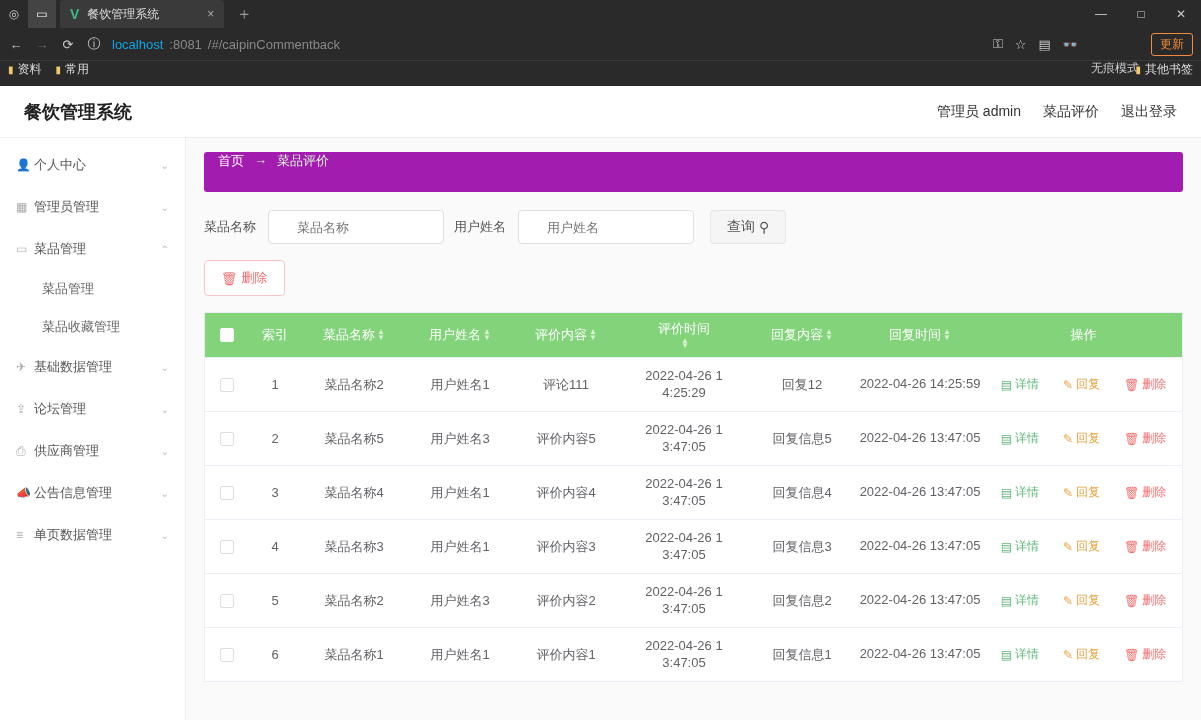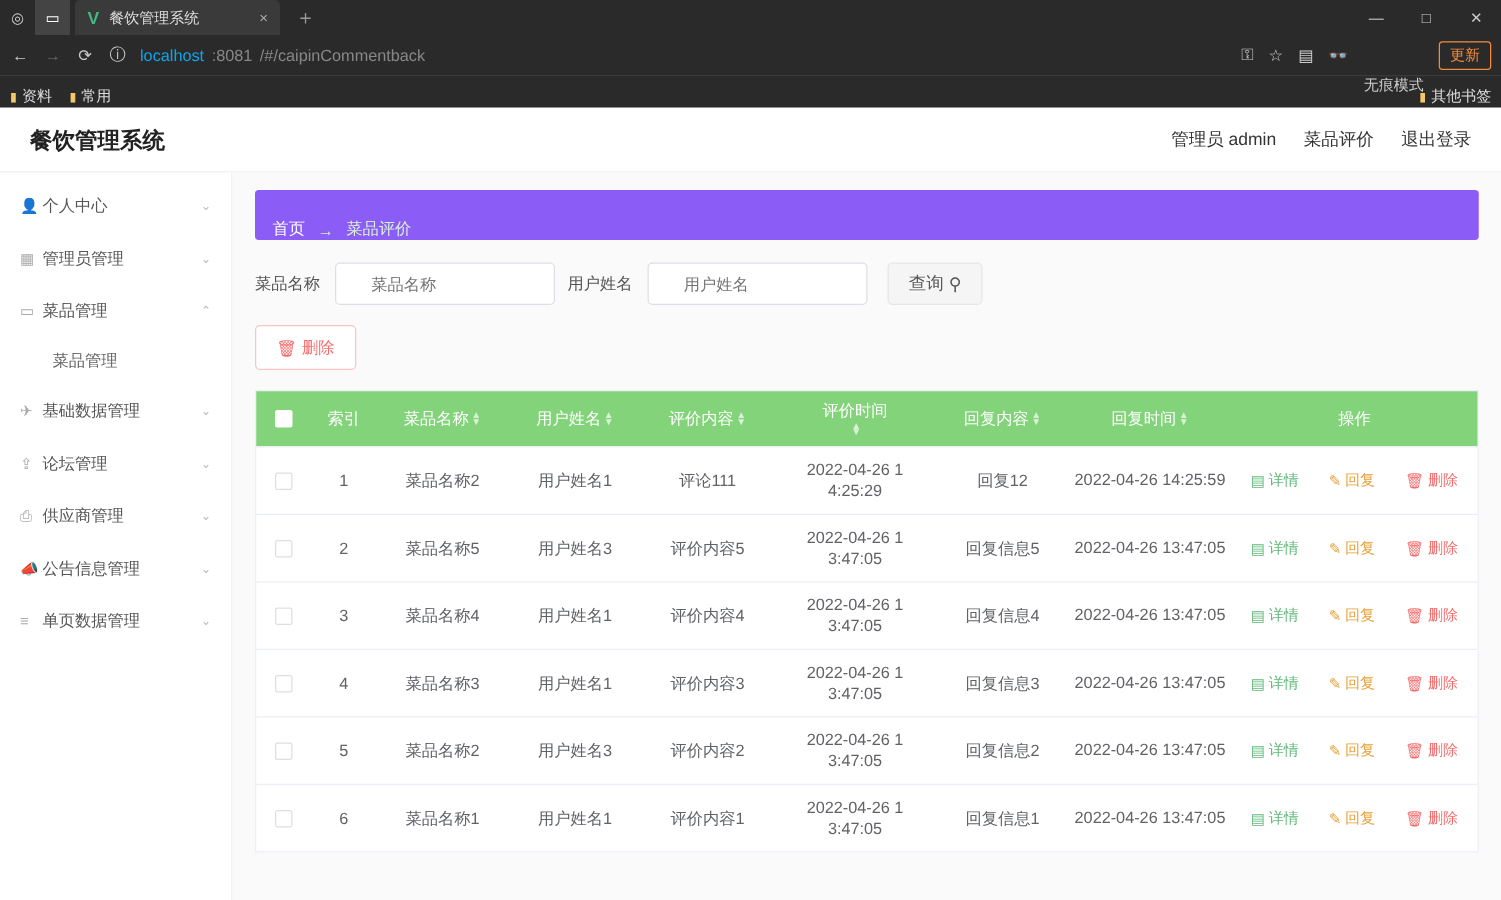--- a/index.html
+++ b/index.html
@@ -16,41 +16,41 @@
 .winctrl div { width:40px; height:28px; display:flex; align-items:center; justify-content:center; color:#ccc; font-size:12px; }
 
 .addrbar { height:32px; background:#2a2a2a; display:flex; align-items:center; padding:0 8px; gap:10px; font-size:13px; color:#ccc; }
 .addrbar .navicon { color:#ccc; width:16px; text-align:center; }
 .url { display:flex; align-items:center; gap:6px; }
 .url .host { color:#0ea5e9; }
 .url .rest { color:#888; }
 .addrbar .right { margin-left:auto; display:flex; align-items:center; gap:12px; }
 .update-btn { border:1px solid #f28b3f; color:#f28b3f; padding:2px 8px; border-radius:3px; font-size:12px; }
 
-.bmbar { height:26px; background:#2a2a2a; display:flex; align-items:flex-end; padding:0 8px; gap:14px; font-size:12px; color:#ddd; border-top:1px solid #3a3a3a; }
+.bmbar { height:26px; background:#2a2a2a; display:flex; align-items:flex-start; padding:0 8px; gap:14px; font-size:12px; color:#ddd; border-top:1px solid #3a3a3a; }
 .bmbar .folder::before { content:"▮"; color:#f4c869; margin-right:4px; font-size:10px; }
 .bmbar .right { margin-left:auto; }
 
 
 .app { background:#fff; height:634px; display:flex; flex-direction:column; }
 .header { height:52px; display:flex; align-items:center; padding:0 24px; border-bottom:1px solid #eee; }
 .logo { font-size:18px; font-weight:bold; color:#222; }
 .header .sp { flex:1; }
 .header a { color:#333; font-size:14px; margin-left:22px; text-decoration:none; }
 
 .body { flex:1; display:flex; overflow:hidden; }
 .sidebar { width:186px; background:#fff; border-right:1px solid #eee; overflow-y:auto; padding-top:6px; }
 .menu-item { height:42px; display:flex; align-items:center; padding:0 16px; font-size:13px; color:#555; cursor:pointer; position:relative; }
 .menu-item .mi { width:18px; color:#aaa; font-size:12px; }
 .menu-item .chev { margin-left:auto; color:#bbb; font-size:10px; }
 .sub-item { height:38px; display:flex; align-items:center; padding-left:42px; font-size:13px; color:#666; cursor:pointer; }
 .sub-item.active { color:#5fb878; }
 
 .main { flex:1; background:#fafafa; padding:14px 18px; overflow-y:auto; }
-.breadcrumb { background:#8b5cf6; color:#fff; height:40px; border-radius:3px; display:flex; align-items:flex-end; padding:0 14px; font-size:13px; gap:10px; }
+.breadcrumb { background:#a21caf; color:#fff; height:40px; border-radius:3px; display:flex; align-items:flex-start; padding:0 14px; font-size:13px; gap:10px; }
 .breadcrumb .arrow { color:#cfeec9; }
 .breadcrumb .cur { color:#d9f2d5; }
 
 .searchbar { margin-top:18px; display:flex; align-items:center; gap:10px; font-size:13px; color:#555; }
 .searchbar label { margin-right:2px; }
 .searchbar .inp { height:34px; border:1px solid #dcdfe6; border-radius:4px; padding:0 10px 0 28px; font-size:13px; color:#555; background:#fff; position:relative; }
 .inp-wrap { position:relative; }
 .inp-wrap .sicon { position:absolute; left:8px; top:50%; transform:translateY(-50%); color:#c0c4cc; font-size:12px; }
 .qbtn { height:34px; padding:0 16px; background:#f5f5f5; border:1px solid #e6e6e6; border-radius:4px; font-size:14px; color:#555; display:flex; align-items:center; gap:4px; cursor:pointer; margin-left:6px; }
 
@@ -143,20 +143,21 @@
           <span class="mi">▦</span>
           <span>管理员管理</span>
           <span class="chev">⌄</span>
         </div>
       <div class="menu-item">
           <span class="mi">▭</span>
           <span>菜品管理</span>
           <span class="chev">⌃</span>
         </div>
       <div class="sub-item">菜品管理</div>
+      <div class="sub-item">菜品收藏管理</div>
       <div class="menu-item">
           <span class="mi">✈</span>
           <span>基础数据管理</span>
           <span class="chev">⌄</span>
         </div>
       <div class="menu-item">
           <span class="mi">⇪</span>
           <span>论坛管理</span>
           <span class="chev">⌄</span>
         </div>

